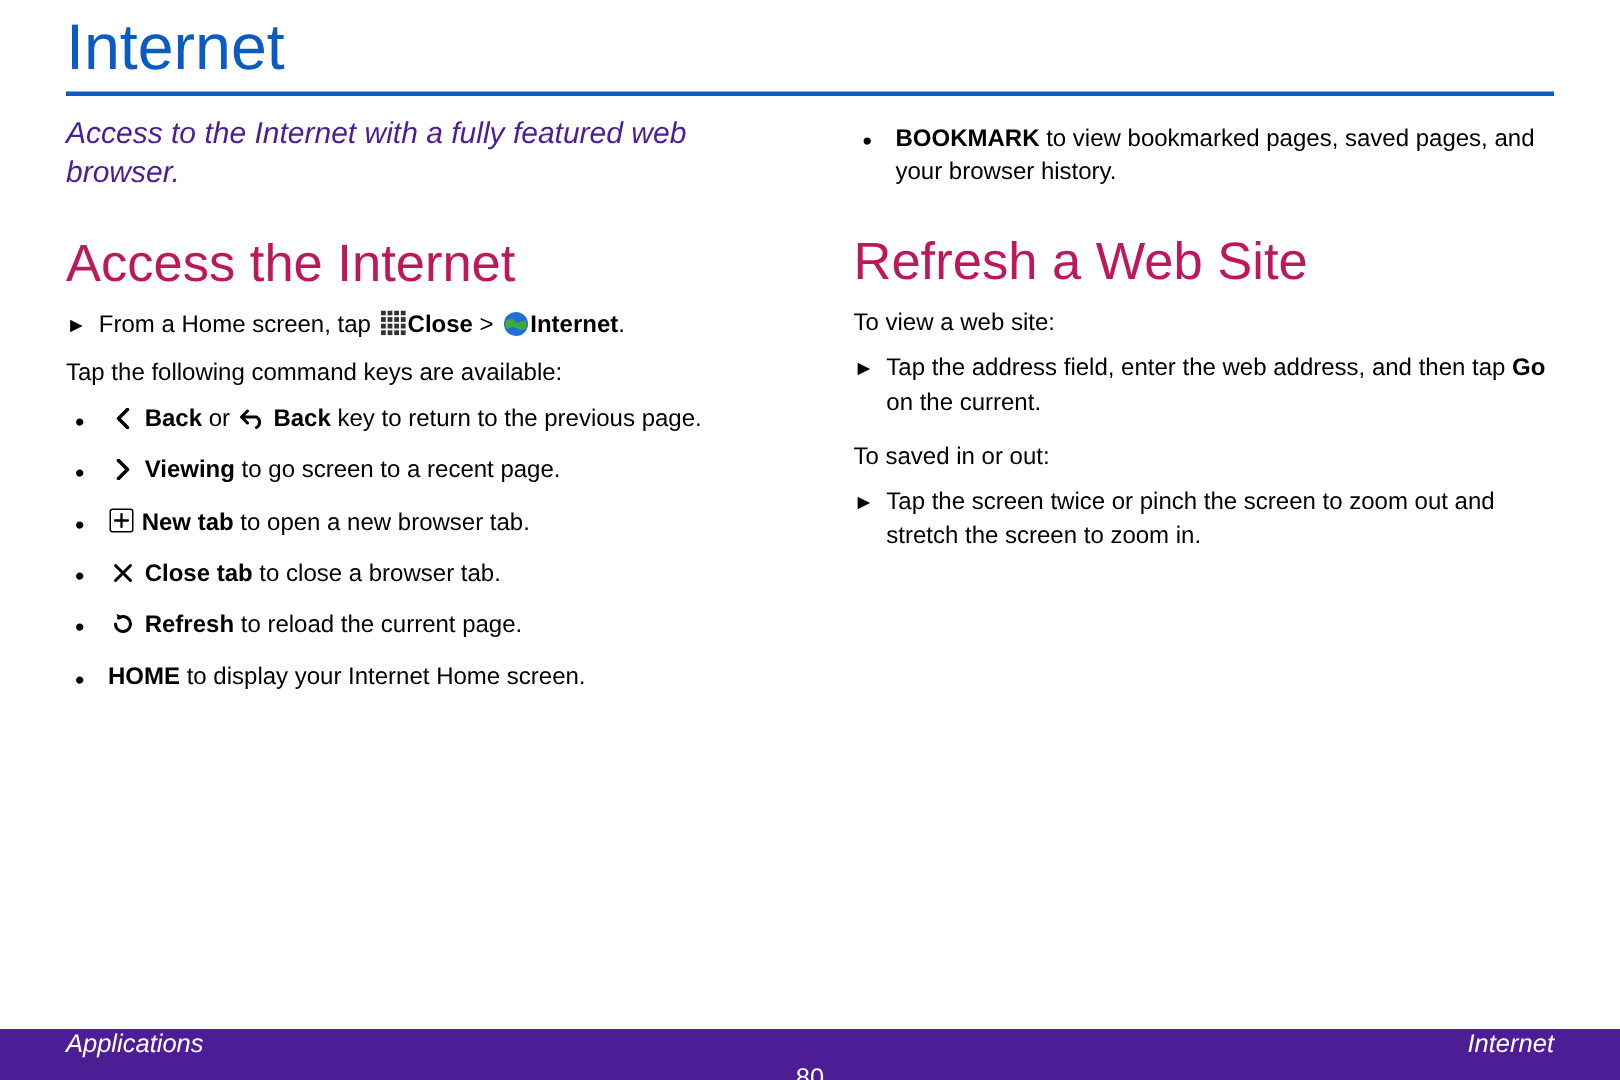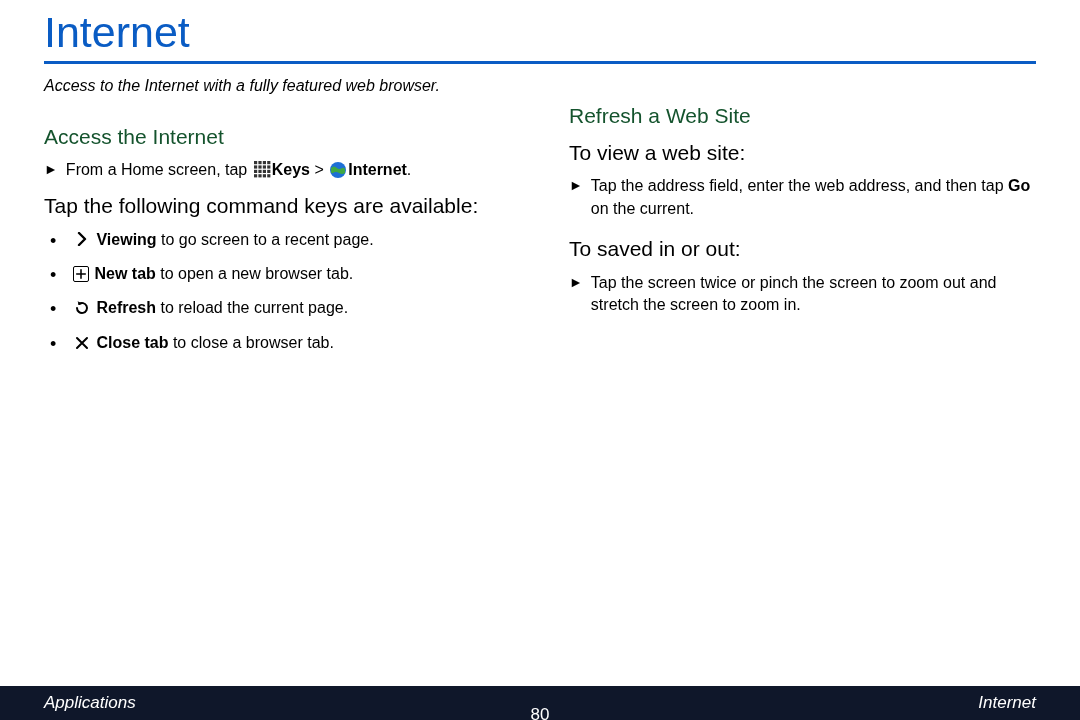--- a/index.html
+++ b/index.html
@@ -29,36 +29,36 @@
   }
   .columns {
     display: flex;
     gap: 58px;
   }
   .col {
     flex: 1;
     min-width: 0;
   }
   .intro {
-    font-size: 16px;
-    color: #000000;
+    font-size: 20px;
+    color: #4c1d95;
     font-style: italic;
     line-height: 1.3;
     margin-bottom: 28px;
     font-weight: 400;
   }
   h2.section {
-    font-size: 21px;
-    color: #14532d;
+    font-size: 35px;
+    color: #be185d;
     font-weight: 400;
     margin-top: 8px;
     margin-bottom: 10px;
   }
   .body-text {
-    font-size: 21px;
+    font-size: 16px;
     color: #000;
     line-height: 1.4;
     margin-bottom: 8px;
   }
   .step {
     display: flex;
     align-items: flex-start;
     font-size: 16px;
     line-height: 1.4;
     margin-bottom: 10px;
@@ -86,23 +86,22 @@
     left: 6px;
     top: 0;
     font-size: 18px;
   }
   .footer {
     position: absolute;
     left: 0;
     bottom: 0;
     width: 1080px;
     height: 34px;
-    background: #0f172a;
+    background: #4c1d95;
     display: flex;
-    align-items: center;
     justify-content: space-between;
     padding: 0 44px;
     color: #fff;
     font-size: 17px;
     font-style: italic;
   }
   .footer .center {
     position: absolute;
     left: 50%;
     transform: translateX(-50%);
@@ -154,70 +153,92 @@
                 <rect x="1" y="8.8" width="3.2" height="3.2"></rect>
                   <rect x="5.4" y="8.8" width="3.2" height="3.2"></rect>
                   <rect x="9.8" y="8.8" width="3.2" height="3.2"></rect>
                   <rect x="14.2" y="8.8" width="3.2" height="3.2"></rect>
                 <rect x="1" y="13.2" width="3.2" height="3.2"></rect>
                   <rect x="5.4" y="13.2" width="3.2" height="3.2"></rect>
                   <rect x="9.8" y="13.2" width="3.2" height="3.2"></rect>
                   <rect x="14.2" y="13.2" width="3.2" height="3.2"></rect>
               </g>
             </svg>
-          </span><b>Keys</b><span> &gt; </span>
+          </span><b>Close</b><span> &gt; </span>
           <span class="inline-icon">
             <svg viewBox="0 0 18 18" width="18" height="18">
               <circle cx="9" cy="9" r="8" fill="#1e6fd6"></circle>
               <path d="M2 7 Q5 4 8 7 Q10 9 13 7 Q15 6 16 8 L16 12 Q13 14 10 12 Q7 10 4 12 Q2 13 2 10 Z" fill="#3fa843"></path>
             </svg>
           </span><b>Internet</b>.
         </span>
       </div>
 
       <p class="body-text">Tap the following command keys are available:</p>
 
       <ul class="bullet-list">
         <li>
           <span class="inline-icon">
             <svg viewBox="0 0 14 14" width="14" height="14">
+                <path d="M10 1 L4 7 L10 13" stroke="#000" stroke-width="2.4" fill="none" stroke-linecap="round" stroke-linejoin="round"></path>
+              </svg>
+          </span>
+          <b>Back</b><span> or </span>
+          <span class="inline-icon">
+            <svg viewBox="0 0 16 14" width="16" height="14">
+                <path d="M5 11 L1 7 L5 3 M1 7 H11 A4 4 0 0 0 11 0" stroke="#000" stroke-width="2" fill="none" stroke-linecap="round" stroke-linejoin="round" transform="translate(0,3) scale(1,-1) translate(0,-10)"></path>
+              </svg>
+          </span>
+          <b>Back</b><span> key to return to the previous page.</span>
+        </li>
+        <li>
+          <span class="inline-icon">
+            <svg viewBox="0 0 14 14" width="14" height="14">
                 <path d="M4 1 L10 7 L4 13" stroke="#000" stroke-width="2.4" fill="none" stroke-linecap="round" stroke-linejoin="round"></path>
               </svg>
           </span>
           <b>Viewing</b><span> to go screen to a recent page.</span>
         </li>
         <li>
           <span class="inline-icon" style="border:1px solid #000;width:16px;height:16px;border-radius:2px;">
             <svg viewBox="0 0 14 14" width="12" height="12">
                 <path d="M7 2 V12 M2 7 H12" stroke="#000" stroke-width="1.8" stroke-linecap="round"></path>
               </svg>
           </span>
           <b>New tab</b><span> to open a new browser tab.</span>
         </li>
         <li>
           <span class="inline-icon">
+            <svg viewBox="0 0 14 14" width="14" height="14">
+                <path d="M2 2 L12 12 M12 2 L2 12" stroke="#000" stroke-width="2" stroke-linecap="round"></path>
+              </svg>
+          </span>
+          <b>Close tab</b><span> to close a browser tab.</span>
+        </li>
+        <li>
+          <span class="inline-icon">
             <svg viewBox="0 0 16 16" width="16" height="16">
                 <path d="M3 8 A5 5 0 1 0 5 4" stroke="#000" stroke-width="2" fill="none" stroke-linecap="round"></path>
                 <path d="M5 1 L5 5 L9 5 Z" fill="#000" transform="rotate(-20 5 5)"></path>
               </svg>
           </span>
           <b>Refresh</b><span> to reload the current page.</span>
         </li>
         <li>
-          <span class="inline-icon">
-            <svg viewBox="0 0 14 14" width="14" height="14">
-                <path d="M2 2 L12 12 M12 2 L2 12" stroke="#000" stroke-width="2" stroke-linecap="round"></path>
-              </svg>
-          </span>
-          <b>Close tab</b><span> to close a browser tab.</span>
+          <b>HOME</b><span> to display your Internet Home screen.</span>
         </li>
       </ul>
     </div>
 
     <div class="col">
+      <ul class="bullet-list" style="margin-top:6px">
+        <li>
+          <b>BOOKMARK</b><span> to view bookmarked pages, saved pages, and your browser history.</span>
+        </li>
+      </ul>
 
       <h2 class="section" style="margin-top:28px">Refresh a Web Site</h2>
 
       <p class="body-text">To view a web site:</p>
       <div class="step">
         <span class="marker">►</span>
         <span>
           <span>Tap the address field, enter the web address, and then tap </span><b>Go</b><span> on the current.</span>
         </span>
       </div>

